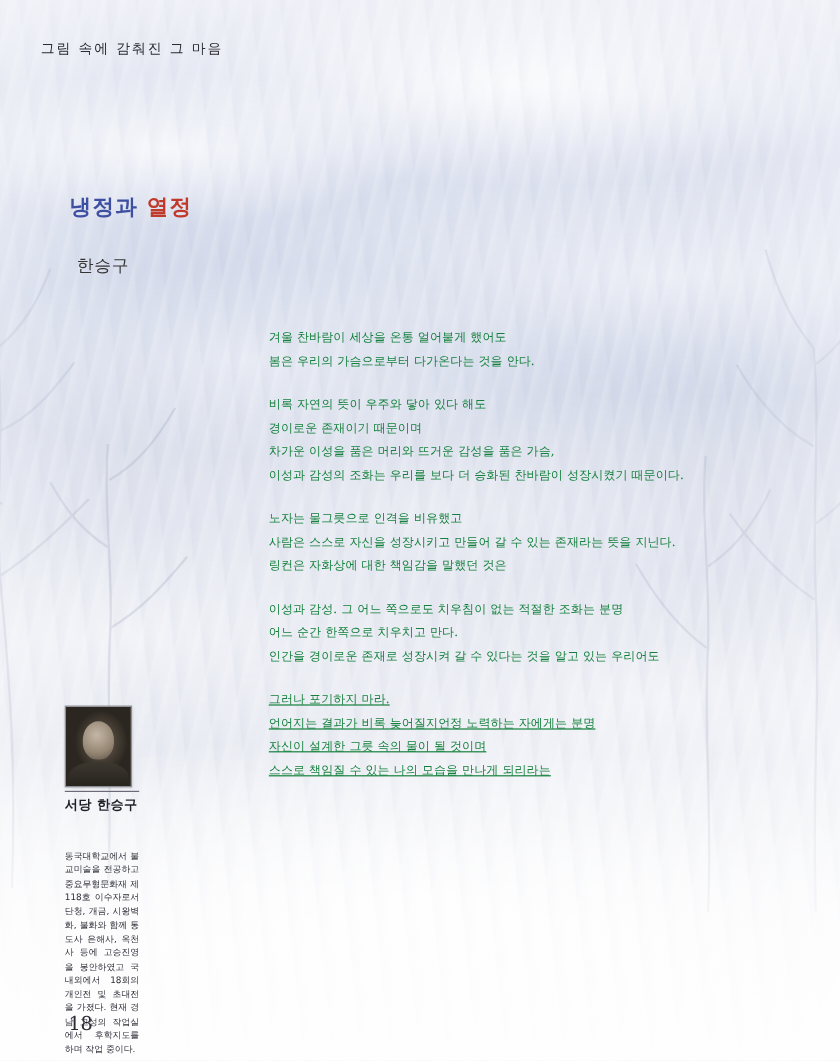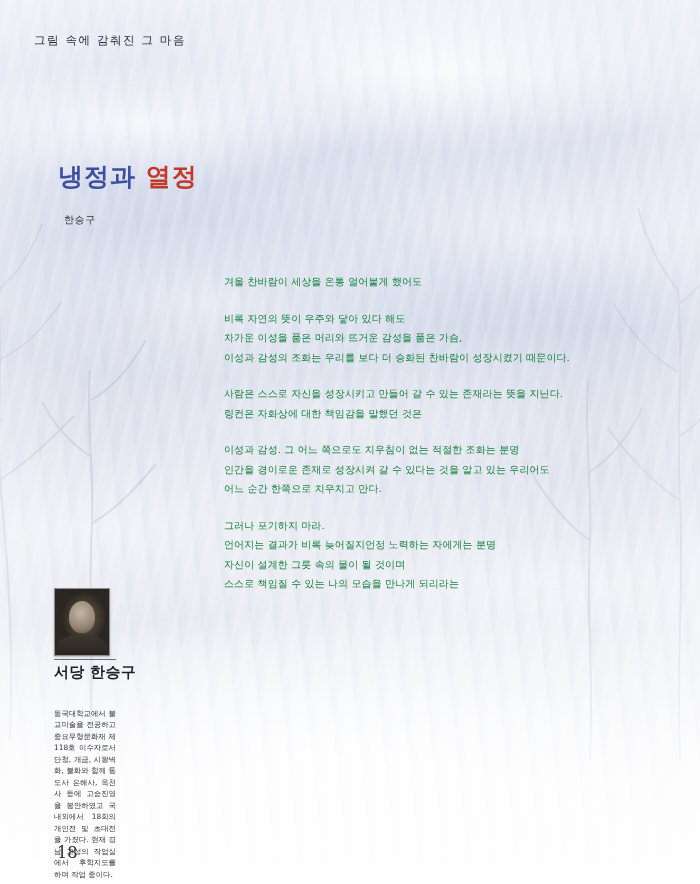--- a/index.html
+++ b/index.html
@@ -115,33 +115,33 @@
     width: 150px;
     height: 1px;
     background: rgba(60,60,80,0.0);
   }
 
   
   .title {
     position: absolute;
     left: 58px;
     top: 160px;
-    font-size: 25px;
+    font-size: 18px;
     font-weight: 700;
     letter-spacing: 1px;
     font-family: "DejaVu Serif", "Liberation Serif", serif;
     white-space: nowrap;
   }
   .title .t1 { color: #3d4fa1; }
   .title .t2 { color: #c0392b; }
   .byline {
     position: absolute;
     left: 64px;
     top: 213px;
-    font-size: 10px;
+    font-size: 14px;
     color: #333;
     letter-spacing: 0.6px;
     font-family: "DejaVu Serif", "Liberation Serif", serif;
   }
 
   
   .author-photo {
     position: absolute;
     left: 54px;
     top: 588px;
@@ -170,21 +170,21 @@
     bottom: -6px;
     width: 50px;
     height: 26px;
     border-radius: 46% 46% 0 0;
     background: linear-gradient(to bottom, #3c3830, #211e19);
   }
   .author-name {
     position: absolute;
     left: 54px;
     top: 663px;
-    font-size: 15px;
+    font-size: 11px;
     font-weight: 700;
     color: #1f1f28;
     font-family: "DejaVu Serif", "Liberation Serif", serif;
     letter-spacing: 0.3px;
   }
   .author-rule {
     position: absolute;
     left: 54px;
     top: 659px;
     width: 62px;
@@ -213,21 +213,21 @@
     width: 444px;
     font-family: "DejaVu Serif", "Liberation Serif", serif;
     font-size: 10px;
     line-height: 1.95;
     color: #15803d;
     letter-spacing: 0.1px;
   }
   .stanza {
     margin-bottom: 17px;
   }
-  .stanza:last-child { margin-bottom: 0; }
+  .stanza:last-child { margin-bottom: 0; text-decoration: underline; }
   .line { white-space: nowrap; }
   .end-mark {
     display: inline-block;
     width: 8px;
     height: 8px;
     background: #6f7388;
     margin-left: 7px;
     vertical-align: baseline;
     position: relative;
     top: 0px;
@@ -298,37 +298,40 @@
     <div class="shoulders"></div>
   </div>
   <div class="author-rule"></div>
   <div class="author-name">서당 한승구</div>
   <div class="author-bio">동국대학교에서 불교미술을 전공하고 중요무형문화재 제118호 이수자로서 단청, 개금, 시왕벽화, 불화와 함께 통도사 은해사, 옥천사 등에 고승진영을 봉안하였고 국내외에서 18회의 개인전 및 초대전을 가졌다. 현재 경남 고성의 작업실에서 후학지도를 하며 작업 중이다.</div>
 
   <div class="poem">
 
     <div class="stanza">
       <div class="line">겨울 찬바람이 세상을 온통 얼어붙게 했어도</div>
+      <div class="line">봄은 우리의 가슴으로부터 다가온다는 것을 안다.</div>
     </div>
 
     <div class="stanza">
       <div class="line">비록 자연의 뜻이 우주와 닿아 있다 해도</div>
+      <div class="line">경이로운 존재이기 때문이며</div>
       <div class="line">차가운 이성을 품은 머리와 뜨거운 감성을 품은 가슴,</div>
       <div class="line">이성과 감성의 조화는 우리를 보다 더 승화된 찬바람이 성장시켰기 때문이다.</div>
     </div>
 
     <div class="stanza">
+      <div class="line">노자는 물그릇으로 인격을 비유했고</div>
       <div class="line">사람은 스스로 자신을 성장시키고 만들어 갈 수 있는 존재라는 뜻을 지닌다.</div>
       <div class="line">링컨은 자화상에 대한 책임감을 말했던 것은</div>
     </div>
 
     <div class="stanza">
       <div class="line">이성과 감성. 그 어느 쪽으로도 치우침이 없는 적절한 조화는 분명</div>
+      <div class="line">어느 순간 한쪽으로 치우치고 만다.</div>
       <div class="line">인간을 경이로운 존재로 성장시켜 갈 수 있다는 것을 알고 있는 우리어도</div>
-      <div class="line">어느 순간 한쪽으로 치우치고 만다.</div>
     </div>
 
     <div class="stanza">
       <div class="line">그러나 포기하지 마라.</div>
       <div class="line">언어지는 결과가 비록 늦어질지언정 노력하는 자에게는 분명</div>
       <div class="line">자신이 설계한 그릇 속의 물이 될 것이며</div>
       <div class="line">스스로 책임질 수 있는 나의 모습을 만나게 되리라는</div>
     </div>
 
   </div>

